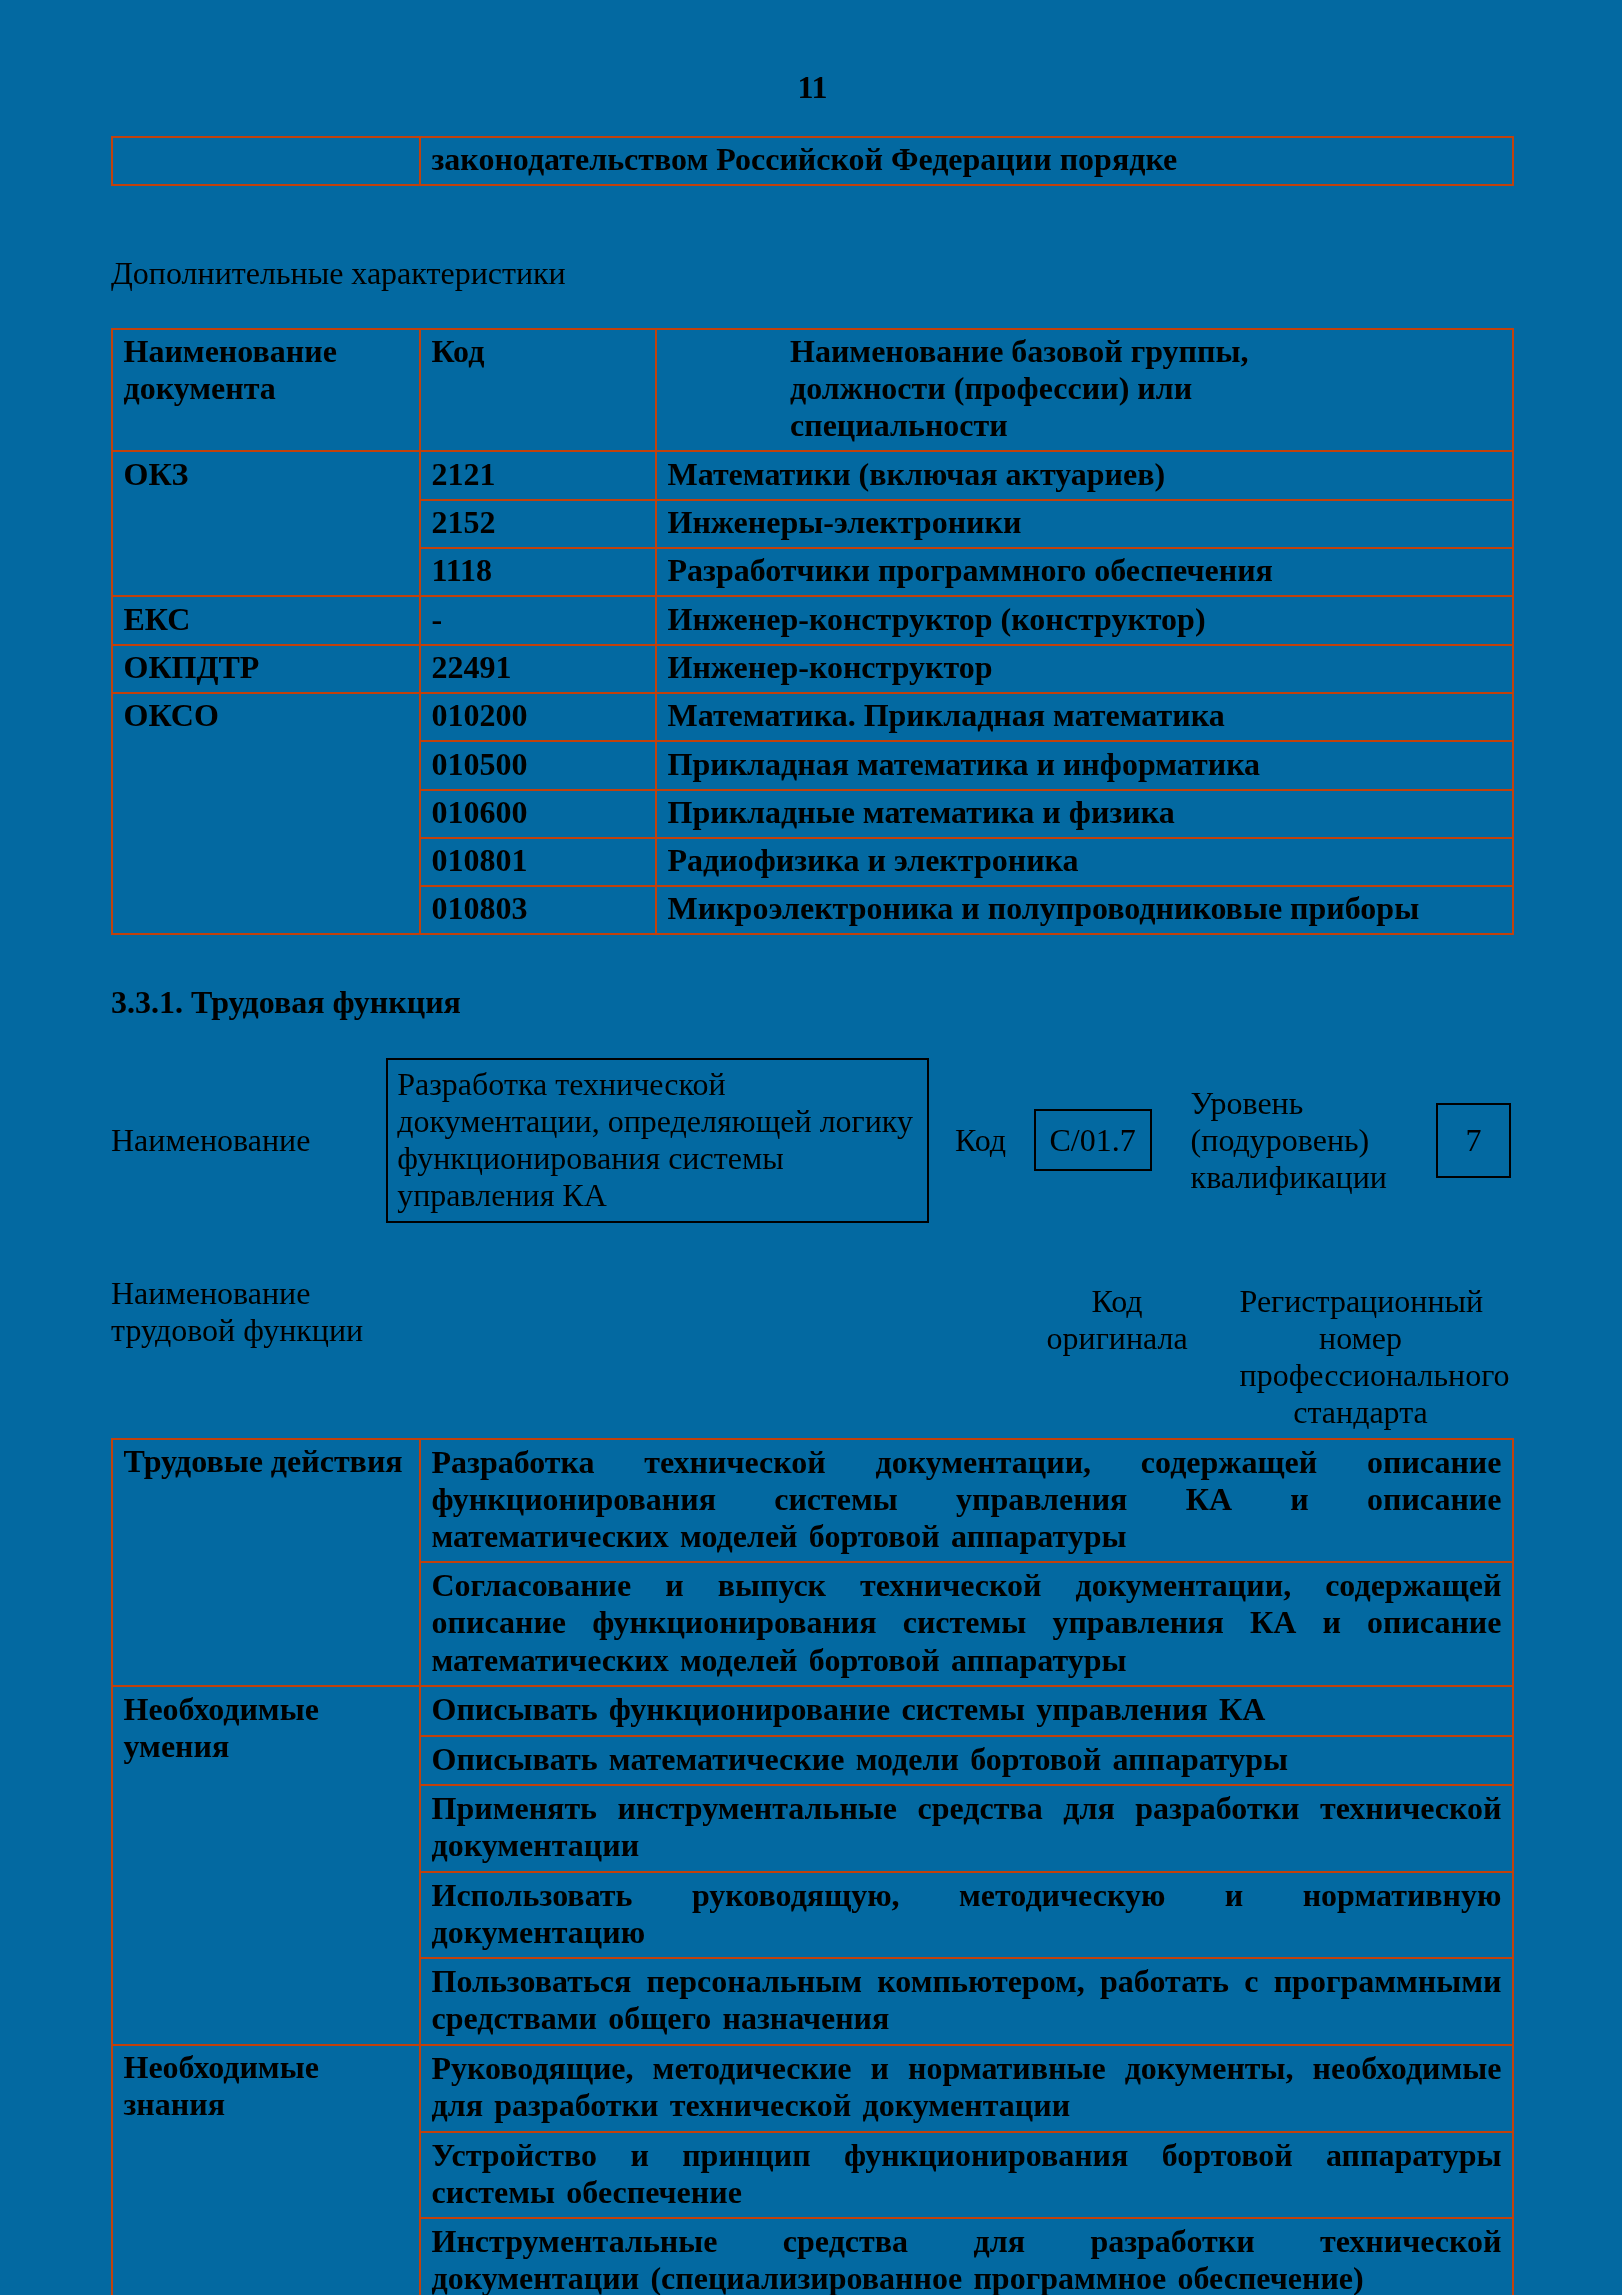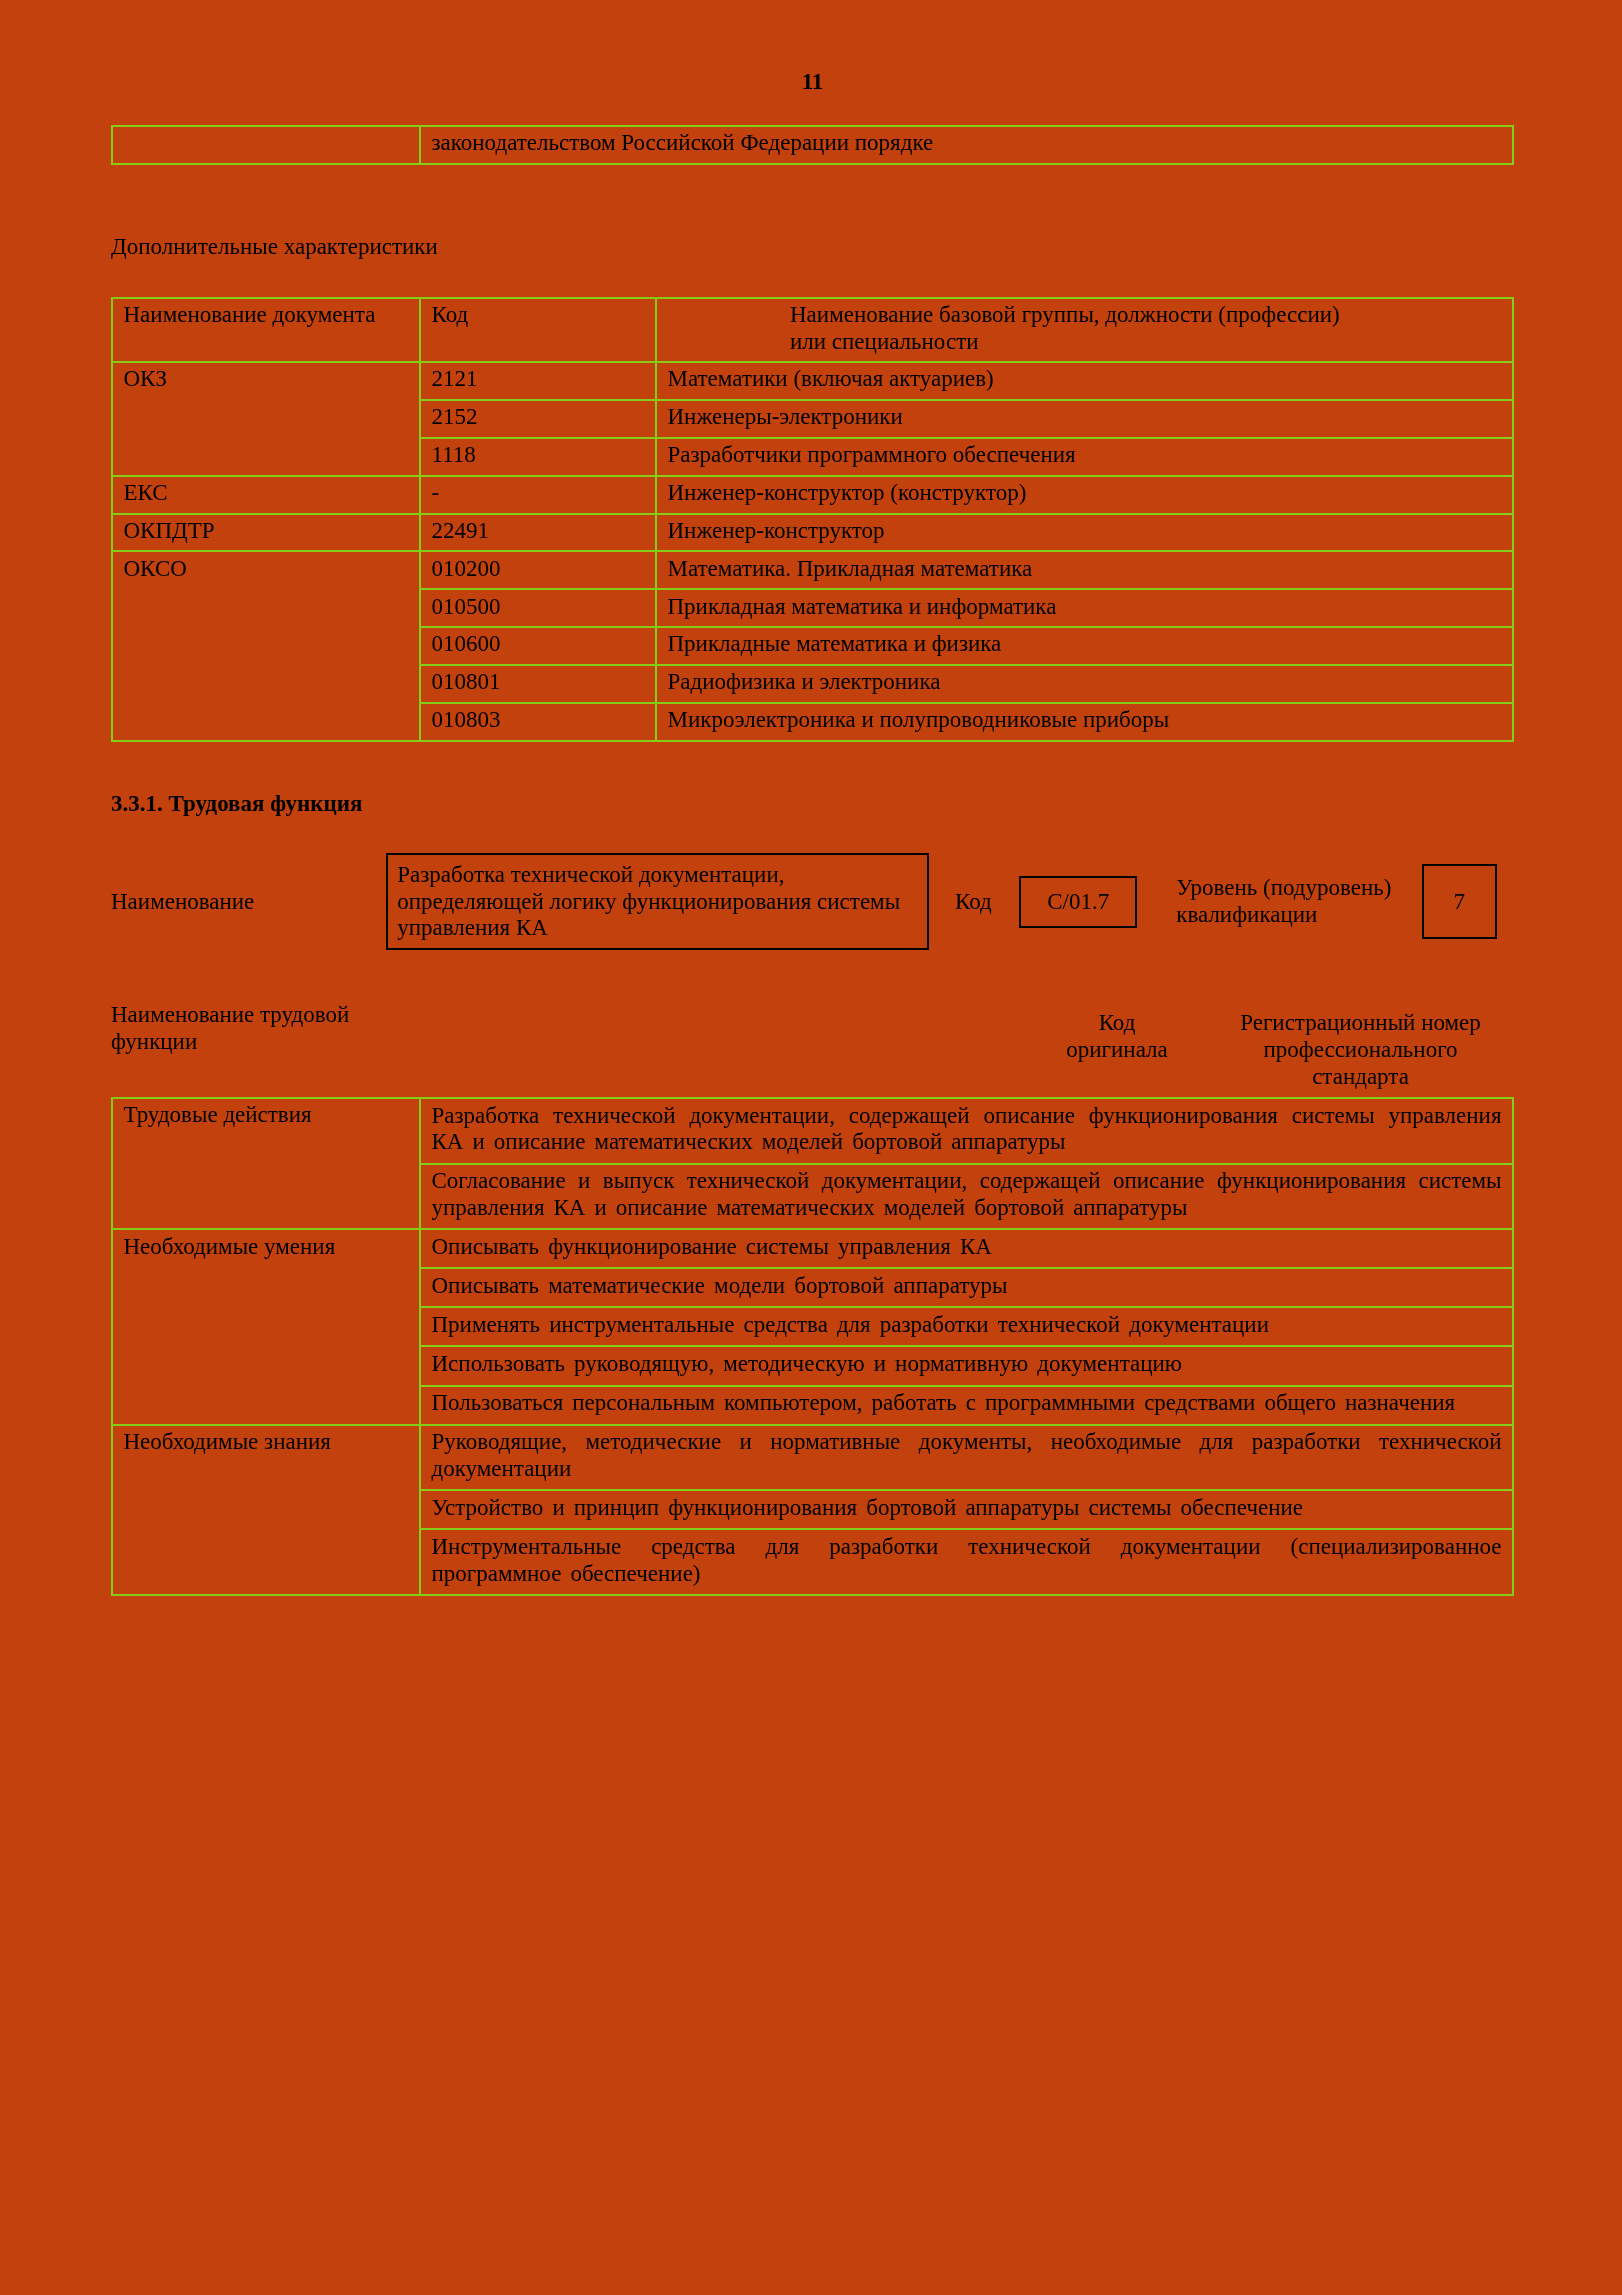--- a/index.html
+++ b/index.html
@@ -1,44 +1,44 @@
 <!DOCTYPE html>
 <html style="font-size:10.5px"><head>
 <meta charset="utf-8">
 <style>
   * { box-sizing: border-box; }
   html, body { margin: 0; padding: 0; background: #ffffff; }
   .page {
     width: 1622px;
     height: 2295px;
-    background: #c2410c;
+    background: #0369a1;
     color: #000;
     font-family: "Liberation Serif", "DejaVu Serif", serif;
-    font-size: 23px;
+    font-size: 32px;
     line-height: 1.16;
     padding: 69px 108px 39px 111px;
     position: relative;
     overflow: hidden;
   }
   .page-number {
     text-align: center;
     font-weight: bold;
     margin-bottom: 29.4px;
   }
   table.grid {
     border-collapse: collapse;
     width: 100%;
     table-layout: fixed;
   }
   table.grid td, table.grid th {
-    border: 2px solid #84cc16;
+    border: 2px solid #c2410c;
     padding: 3.3px 10.5px 5.9px;
     vertical-align: top;
     text-align: left;
-    font-weight: normal;
+    font-weight: bold;
   }
   .carry-table { margin-bottom: 69px; }
   .plain-heading { margin-bottom: 36px; }
   .add-table { margin-bottom: 49px; }
   .add-table th {
     text-align: center;
     vertical-align: middle;
     padding: 6.5px 10.5px;
   }
   .hdr-inner { max-width: 589px; margin: 0 auto; }

